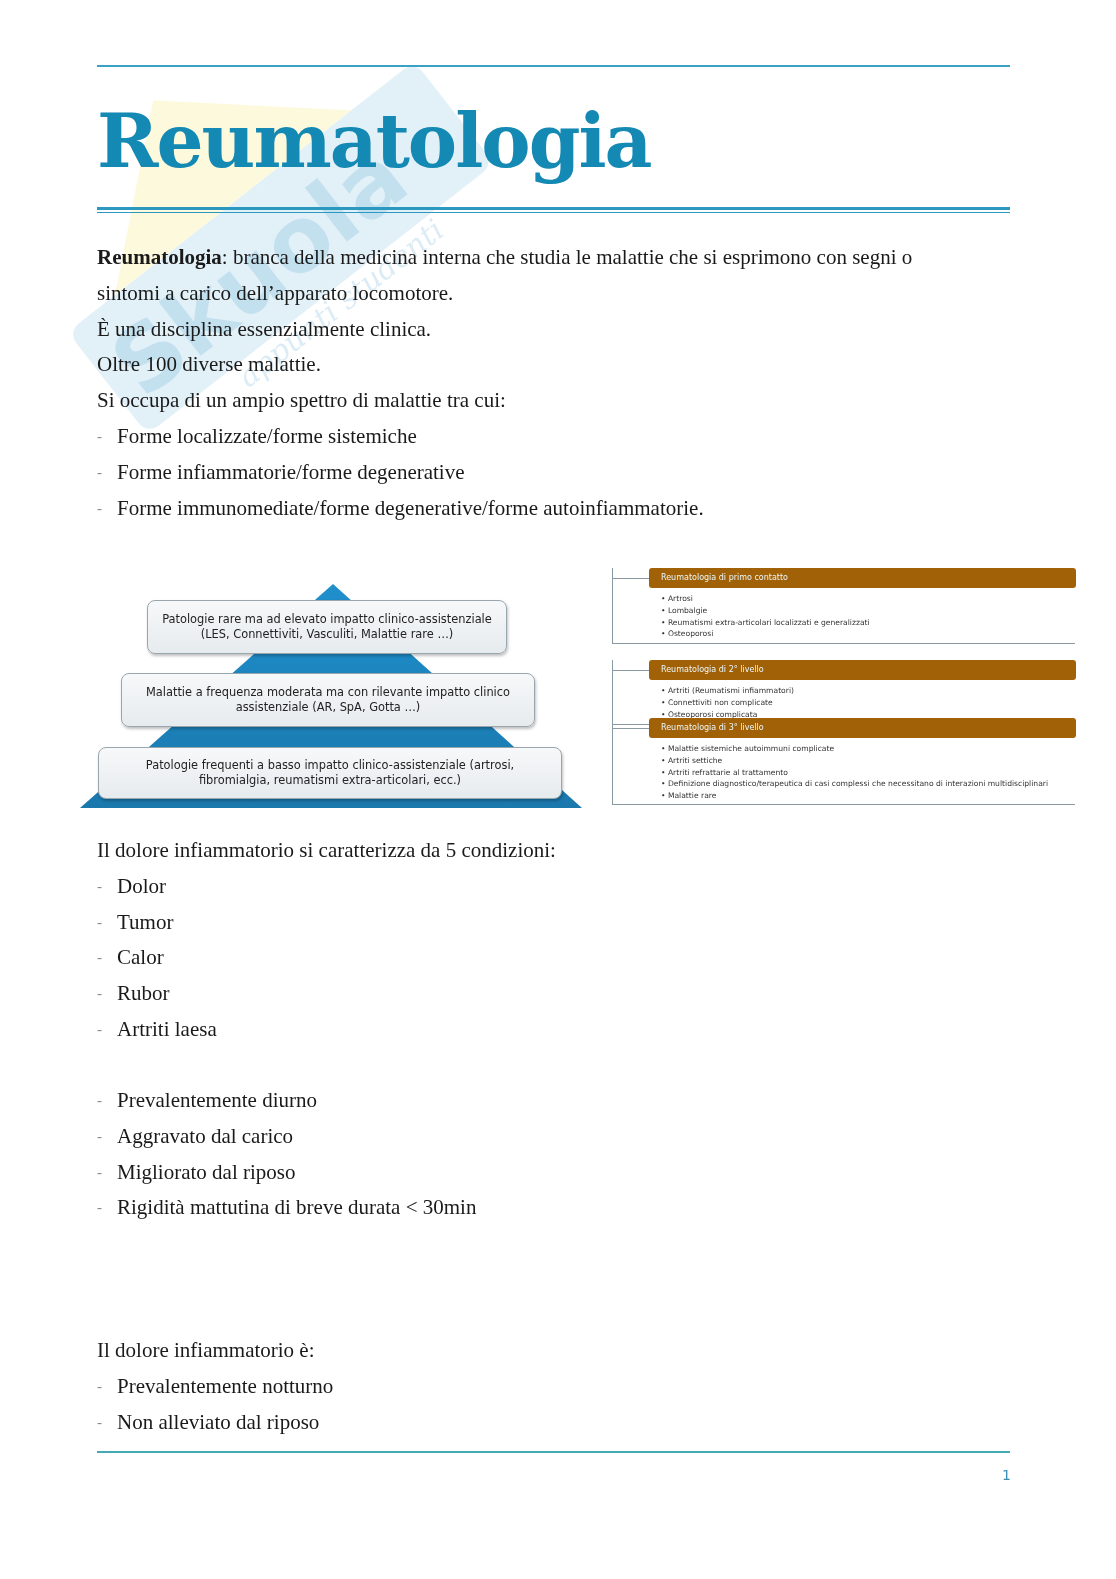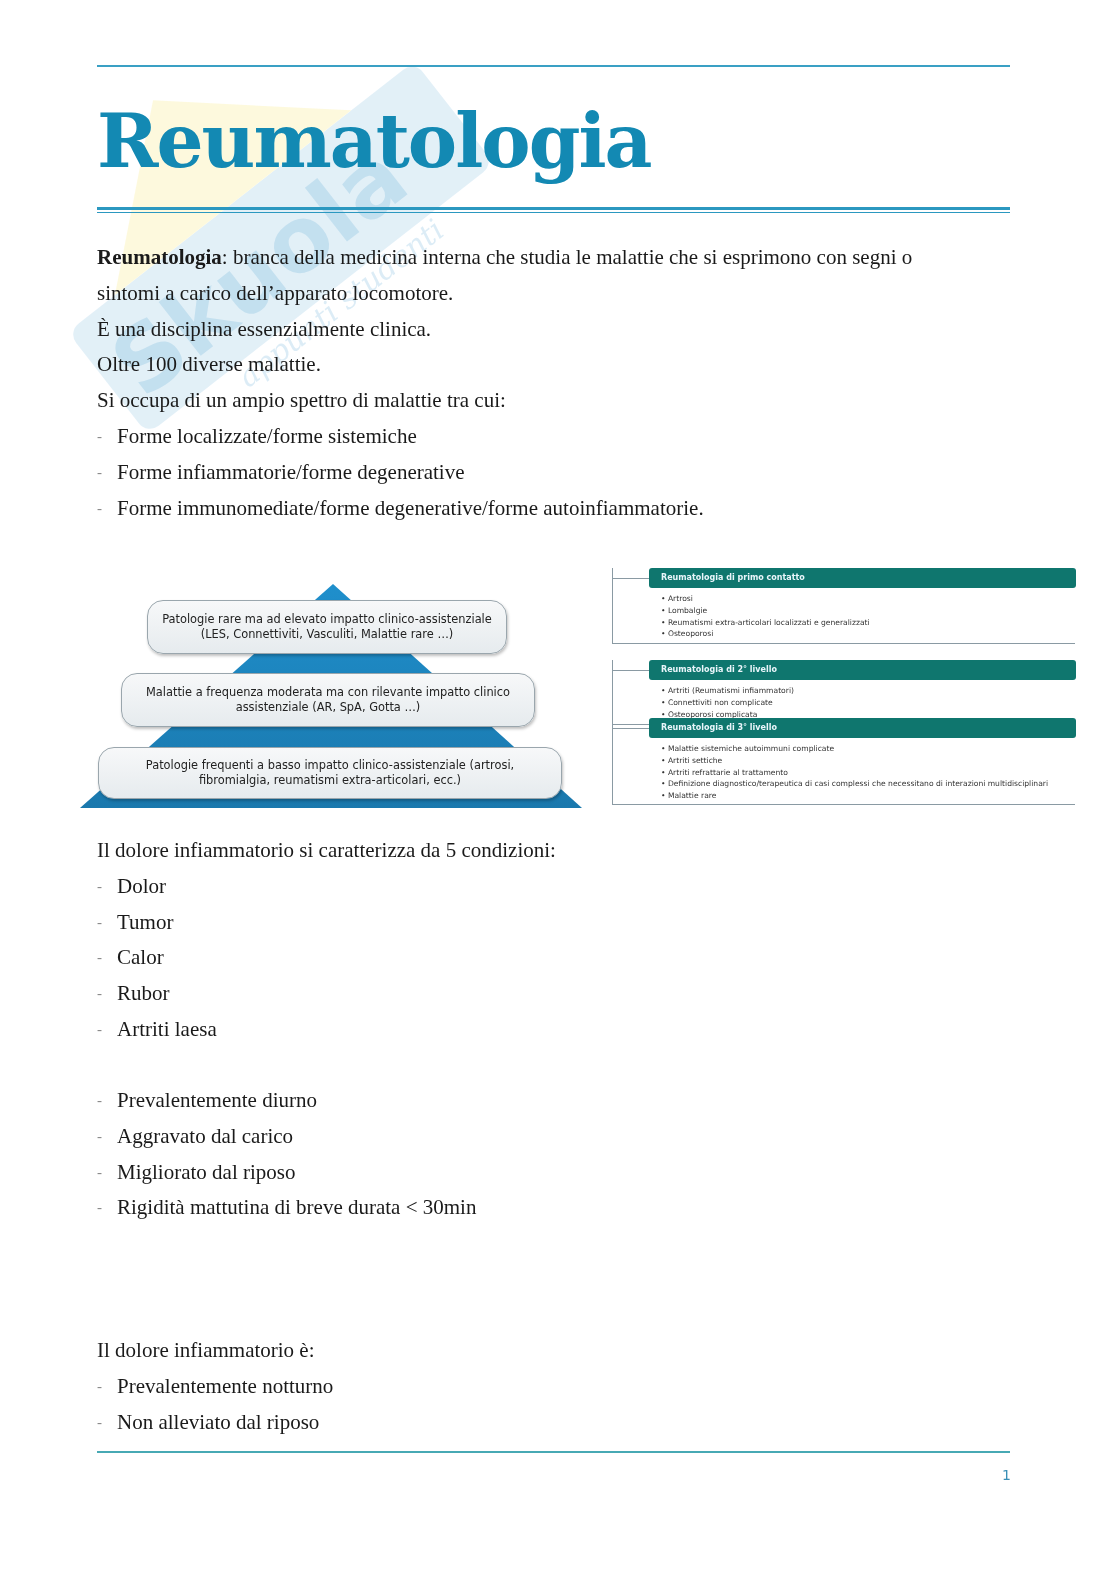--- a/index.html
+++ b/index.html
@@ -24,36 +24,36 @@
     }
     .content p { margin: 0; }
     .bullet { position: relative; padding-left: 20px; }
     .bullet .dash { position: absolute; left: 0; top: 0; color: #888; font-size: 15px; }
     b { font-weight: bold; }
 
     
     .pyramid { position: absolute; left: 78px; top: 582px; width: 506px; height: 228px; }
     .pyr-box {
       position: absolute; background: linear-gradient(#f7f8f9, #e6ebee);
-      border: 1.5px solid #9aa6ad; border-radius: 16px;
+      border: 1.5px solid #9aa6ad; border-radius: 8px;
       box-shadow: 1px 2px 3px rgba(0,0,0,0.25);
       font-family: "DejaVu Sans", "Liberation Sans", sans-serif; font-size: 11.4px;
       color: #222; text-align: center; line-height: 15.5px;
       display: flex; align-items: center; justify-content: center; flex-direction: column;
     }
 
     
     .levels { position: absolute; left: 612px; top: 568px; width: 464px; height: 240px;
       font-family: "DejaVu Sans", "Liberation Sans", sans-serif; }
     .level { position: absolute; left: 0; width: 462px; border-left: 1px solid #8a9aa3; border-bottom: 1px solid #8a9aa3; }
     .level::before { content: ""; position: absolute; left: 0; top: 10px; width: 36px; height: 1px; background: #8a9aa3; }
     .level-head {
       position: absolute; left: 36px; top: 0; right: -1px; height: 20px;
-      background: #0f766e; border-radius: 3px; color: #eaf6fb;
-      font-size: 8px; font-weight: bold; line-height: 20px; padding-left: 12px;
+      background: #a16207; border-radius: 3px; color: #eaf6fb;
+      font-size: 8px; font-weight: normal; line-height: 20px; padding-left: 12px;
     }
     .level ul { list-style: none; margin: 0; padding: 0; position: absolute; left: 48px; top: 25px; }
     .level li { font-size: 7.6px; line-height: 11.8px; color: #333; white-space: nowrap; }
     .level li::before { content: "• "; }
 
     .rule-bottom { position: absolute; left: 97px; top: 1451px; width: 913px; height: 2px; background: #47a9b4; }
     .page-num {
       position: absolute; left: 1002px; top: 1467px;
       font-family: "DejaVu Sans", "Liberation Sans", sans-serif; font-size: 14px; color: #3a8fb6;
     }

